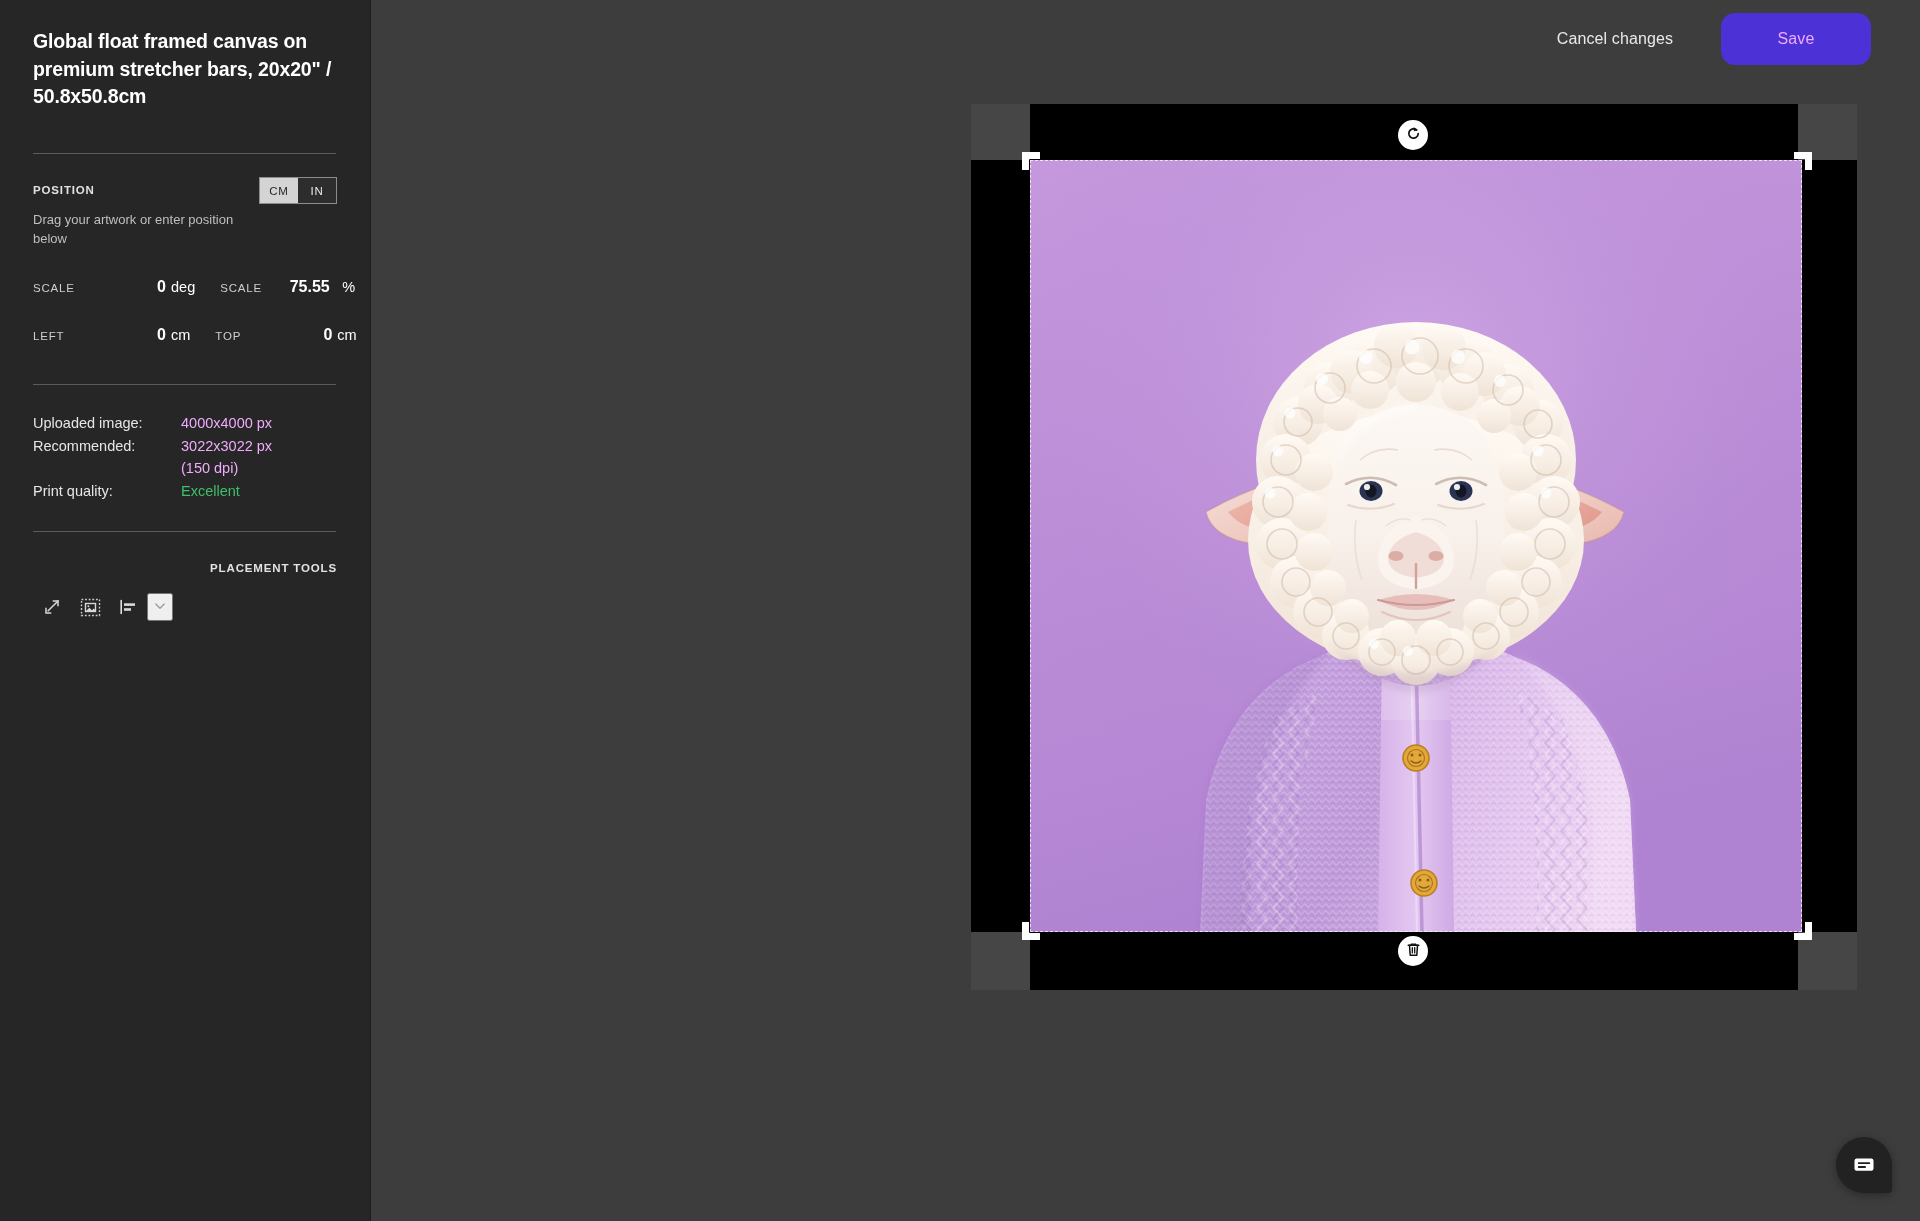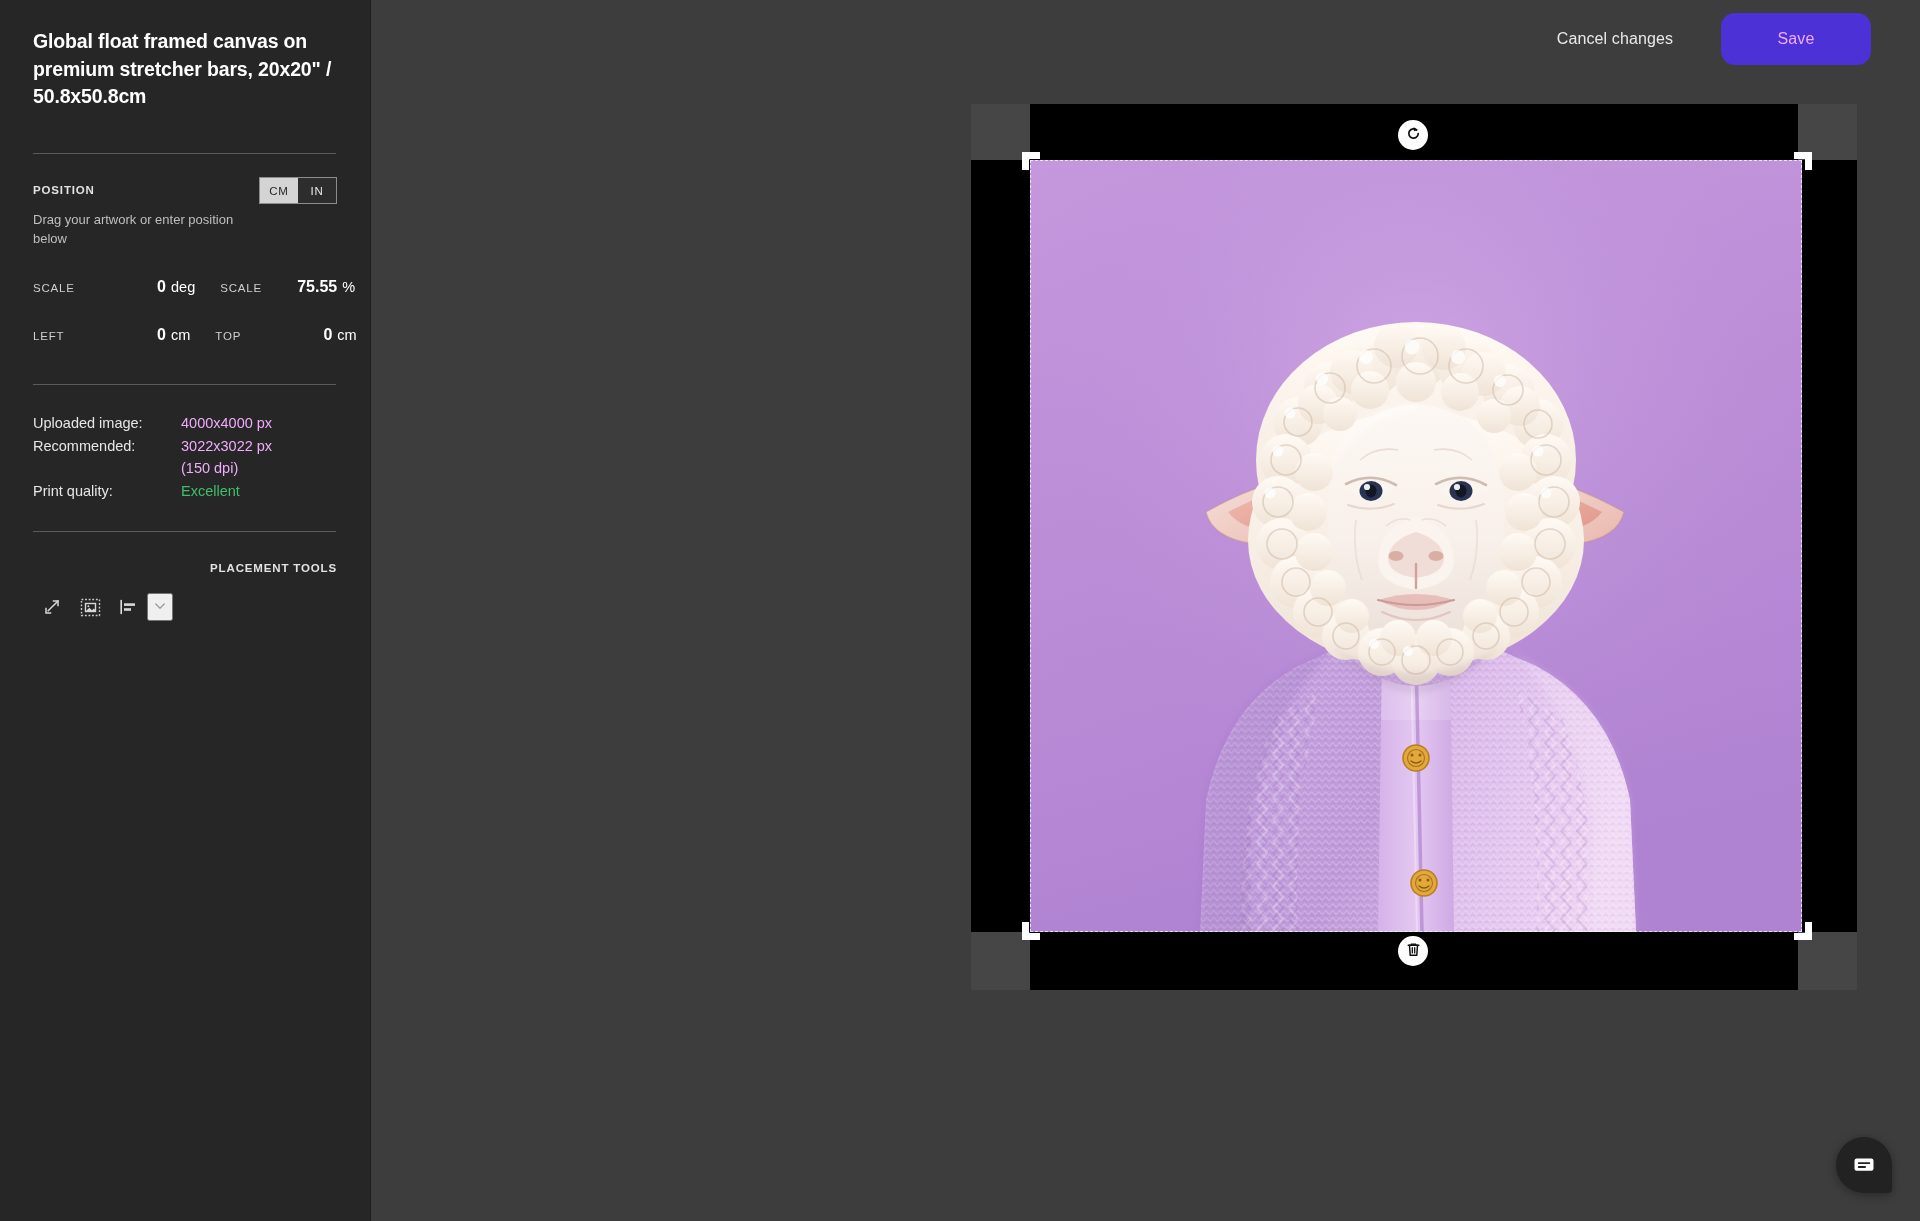--- a/index.html
+++ b/index.html
@@ -78,21 +78,21 @@
   }
   .field-value {
     color: #ffffff; font-size: 16px; font-weight: bold; text-align: right;
   }
   .field-unit { color: #ffffff; font-size: 14.5px; margin-left: 5px; }
 
   .row-rotate .field-label { width: 75px; }
   .row-rotate .f1 .field-value { width: 58px; }
   .row-rotate .f2 { margin-left: 25px; }
   .row-rotate .f2 .field-label { width: 62px; }
-  .row-rotate .f2 .field-value { width: 55px; }
+  .row-rotate .f2 .field-value { width: 55px; text-align: center; }
 
   .row-left .field-label { width: 75px; }
   .row-left .f1 .field-value { width: 58px; }
   .row-left .f2 { margin-left: 25px; }
   .row-left .f2 .field-label { width: 62px; }
   .row-left .f2 .field-value { width: 55px; }
 
   .info-block { margin-top: 28px; }
   .info-row { display: flex; margin-bottom: 2px; }
   .info-key { color: #e6e6e6; font-size: 14.5px; width: 148px; line-height: 1.42; }

